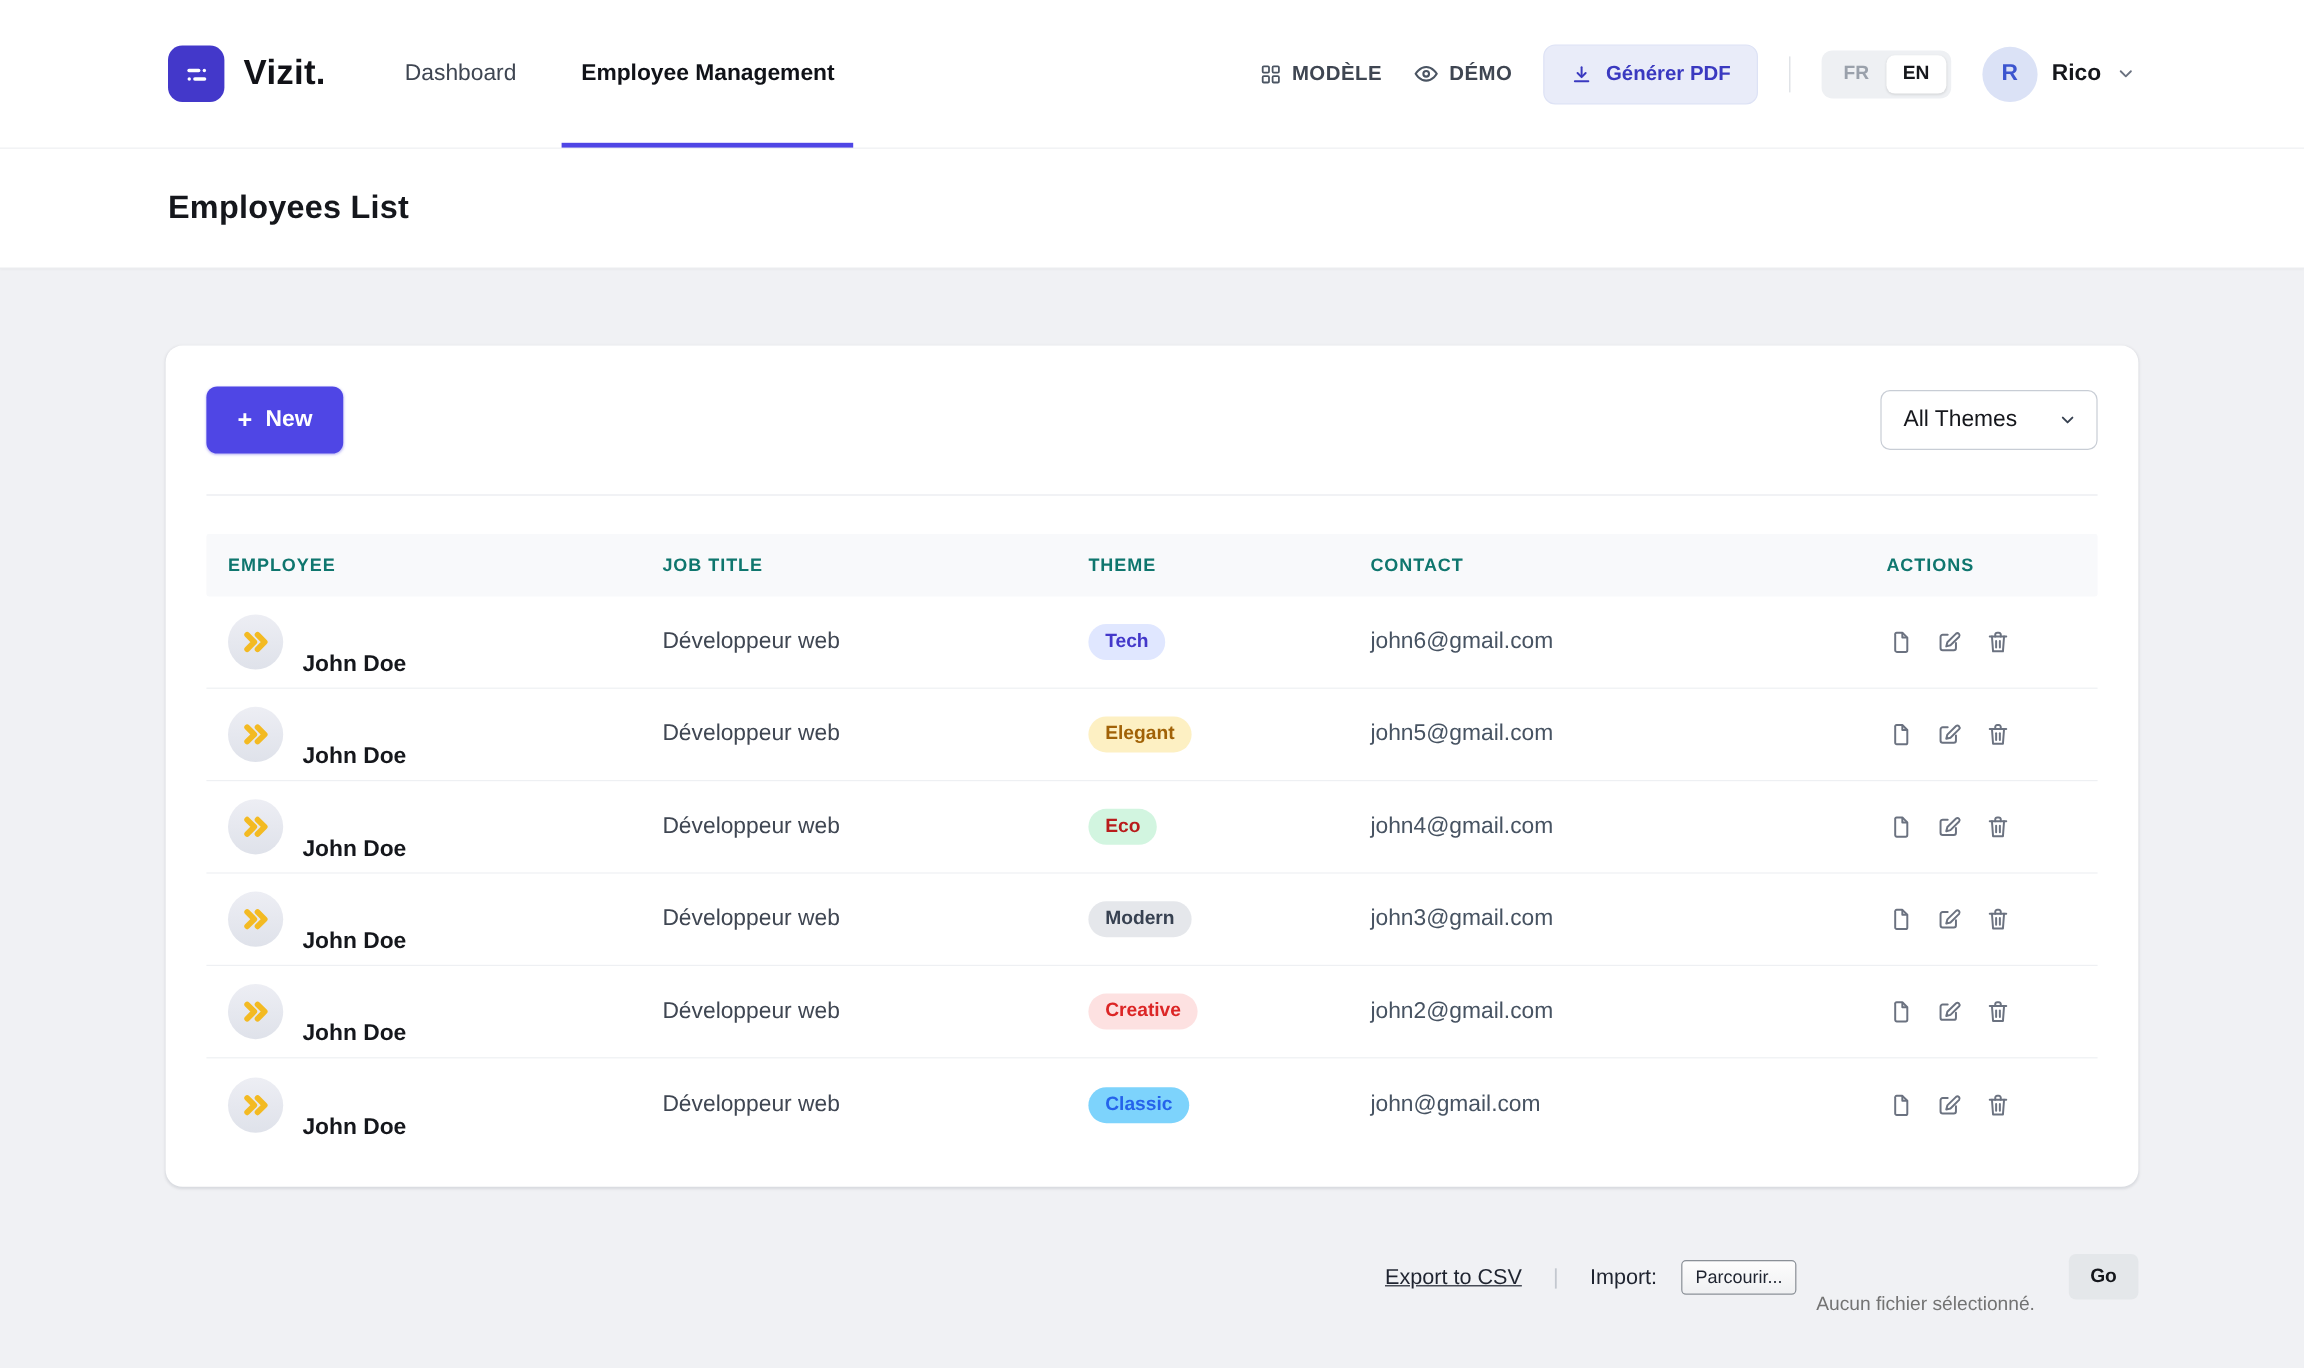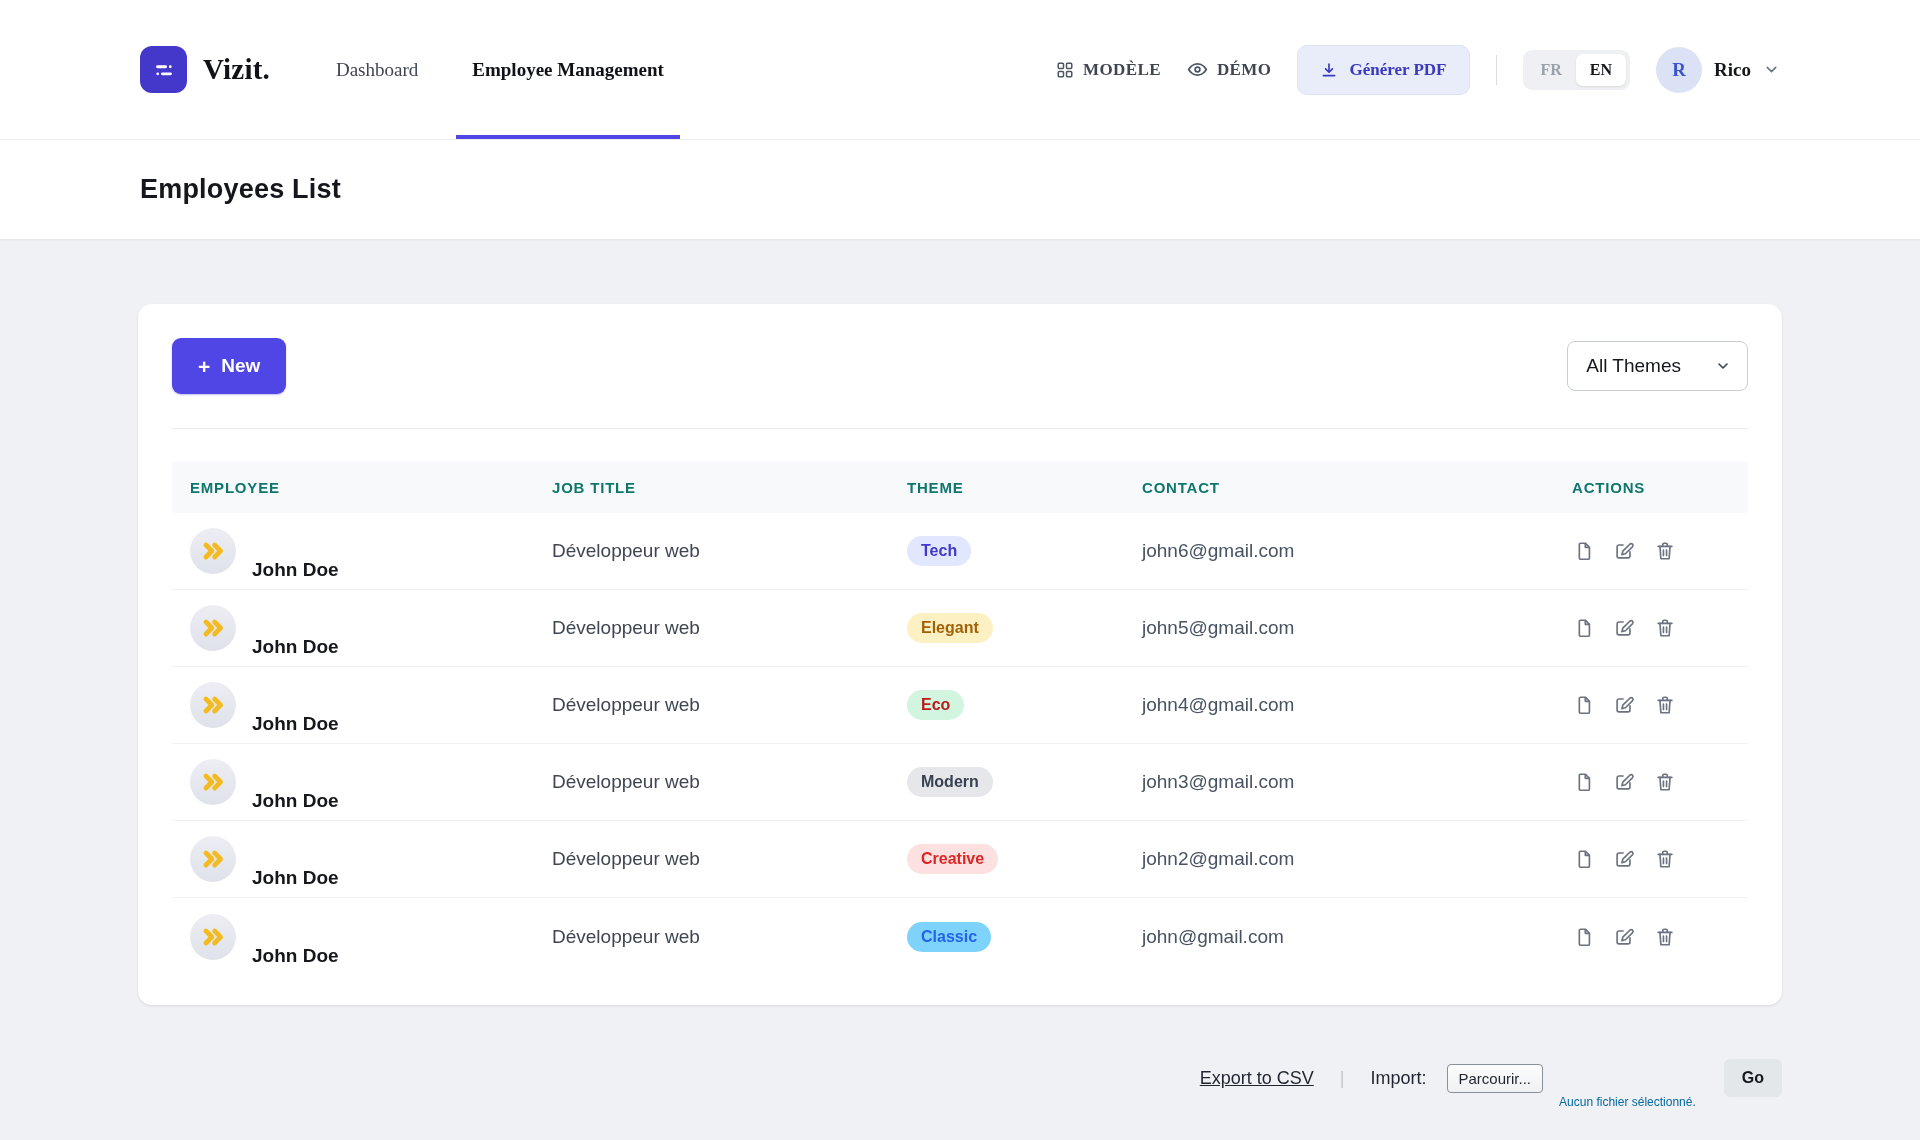--- a/index.html
+++ b/index.html
@@ -7,22 +7,22 @@
   body {
     font-family:"Liberation Sans", sans-serif;
     background:#f0f1f4;
     color:#16181d;
     overflow:hidden;
   }
   svg { display:block; }
 
   
   .navbar {
-    height:140px; background:#fff; border-bottom:1px solid #ebedf0;
-    display:flex; align-items:stretch; padding:0 140px;font-family:Liberation Serif, serif;
+    height:124px; background:#fff; border-bottom:1px solid #ebedf0;
+    display:flex; align-items:stretch; padding:0 140px;
   }
   .brand { display:flex; align-items:center; gap:16px; }
   .brand-badge {
     width:47px; height:47px; border-radius:12px; background:#4338ca;
     display:flex; align-items:center; justify-content:center;
   }
   .brand-name { font-size:29px; font-weight:800; letter-spacing:.2px; color:#111217; }
   .nav-tabs { display:flex; margin-left:50px; }
   .nav-tab {
     display:flex; align-items:center; padding:0 16px; margin-right:22px;
@@ -144,21 +144,21 @@
   .export-link {
     font-size:18px; color:#1f2430; text-decoration:underline; cursor:pointer;
   }
   .foot-sep { color:#c3c8cf; font-size:18px; margin:0 10px; }
   .import-label { font-size:18px; color:#1f2430; margin-right:4px; }
   .btn-browse {
     font-family:inherit; font-size:15px; color:#1f2430;
     background:linear-gradient(180deg,#fdfdfd,#eff0f2);
     border:1px solid #8a9097; border-radius:4px; padding:5px 11px; cursor:pointer;
   }
-  .no-file { font-size:12px; color:#0369a1;margin-top:48px; }
+  .no-file { font-size:16px; color:#737373;margin-top:48px; }
   .btn-go {
     font-family:inherit; background:#e4e7ea; border:none; border-radius:6px;
     padding:10px 18px; font-size:16px; font-weight:700; color:#15171c; cursor:pointer;
     margin-left:12px;
   }
 </style>
 </head>
 <body>
 
 <header class="navbar">

